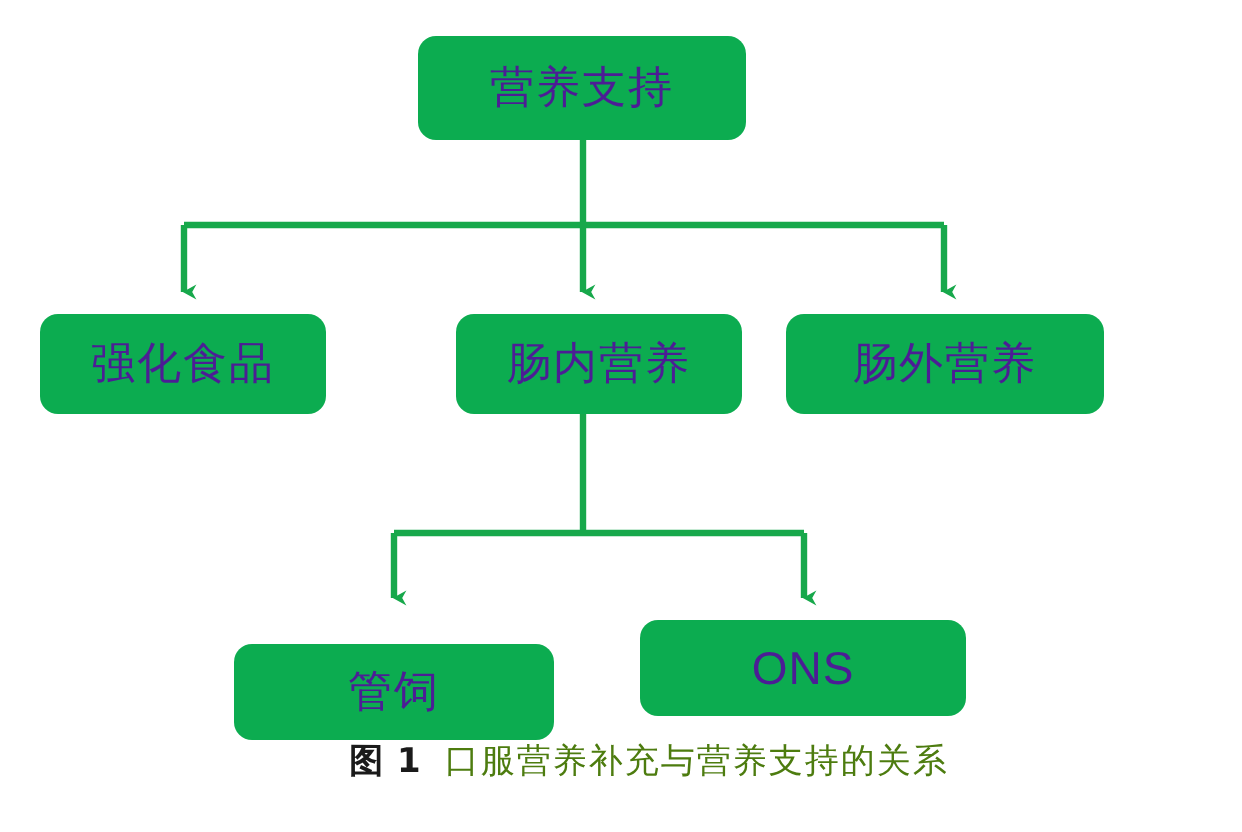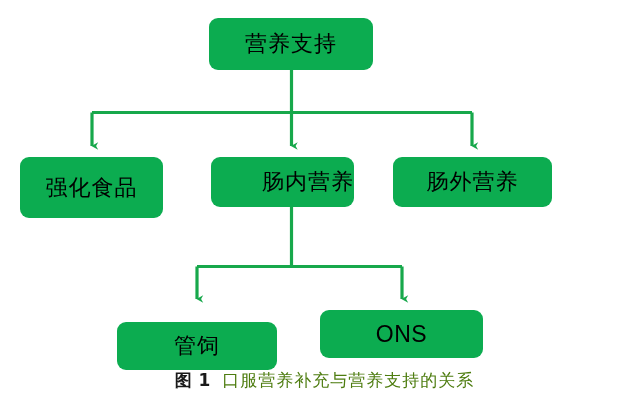--- a/index.html
+++ b/index.html
@@ -44,49 +44,48 @@
     align-items: center;
     justify-content: center;
     text-align: center;
     letter-spacing: 1px;
     user-select: none;
   }
   .node-label {
     font-size: 22px;
     line-height: 1;
     font-weight: 400;
-    color: #000000;
+    color: #4c1d95;
     white-space: nowrap;
   }
   .node.latin .node-label {
     font-size: 23px;
     letter-spacing: 0.5px;
     text-align: center;
   }
 
   
   #node-root {
     left: 209px;
     top: 18px;
     width: 164px;
     height: 52px;
   }
   
   #node-fortified {
     left: 20px;
     top: 157px;
     width: 143px;
-    height: 61px;
+    height: 50px;
   }
   #node-enteral {
-    left: 211px;
+    left: 228px;
     top: 157px;
     width: 143px;
     height: 50px;
-    justify-content: flex-end;
   }
   #node-parenteral {
     left: 393px;
     top: 157px;
     width: 159px;
     height: 50px;
   }
   
   #node-tubefeeding {
     left: 117px;

